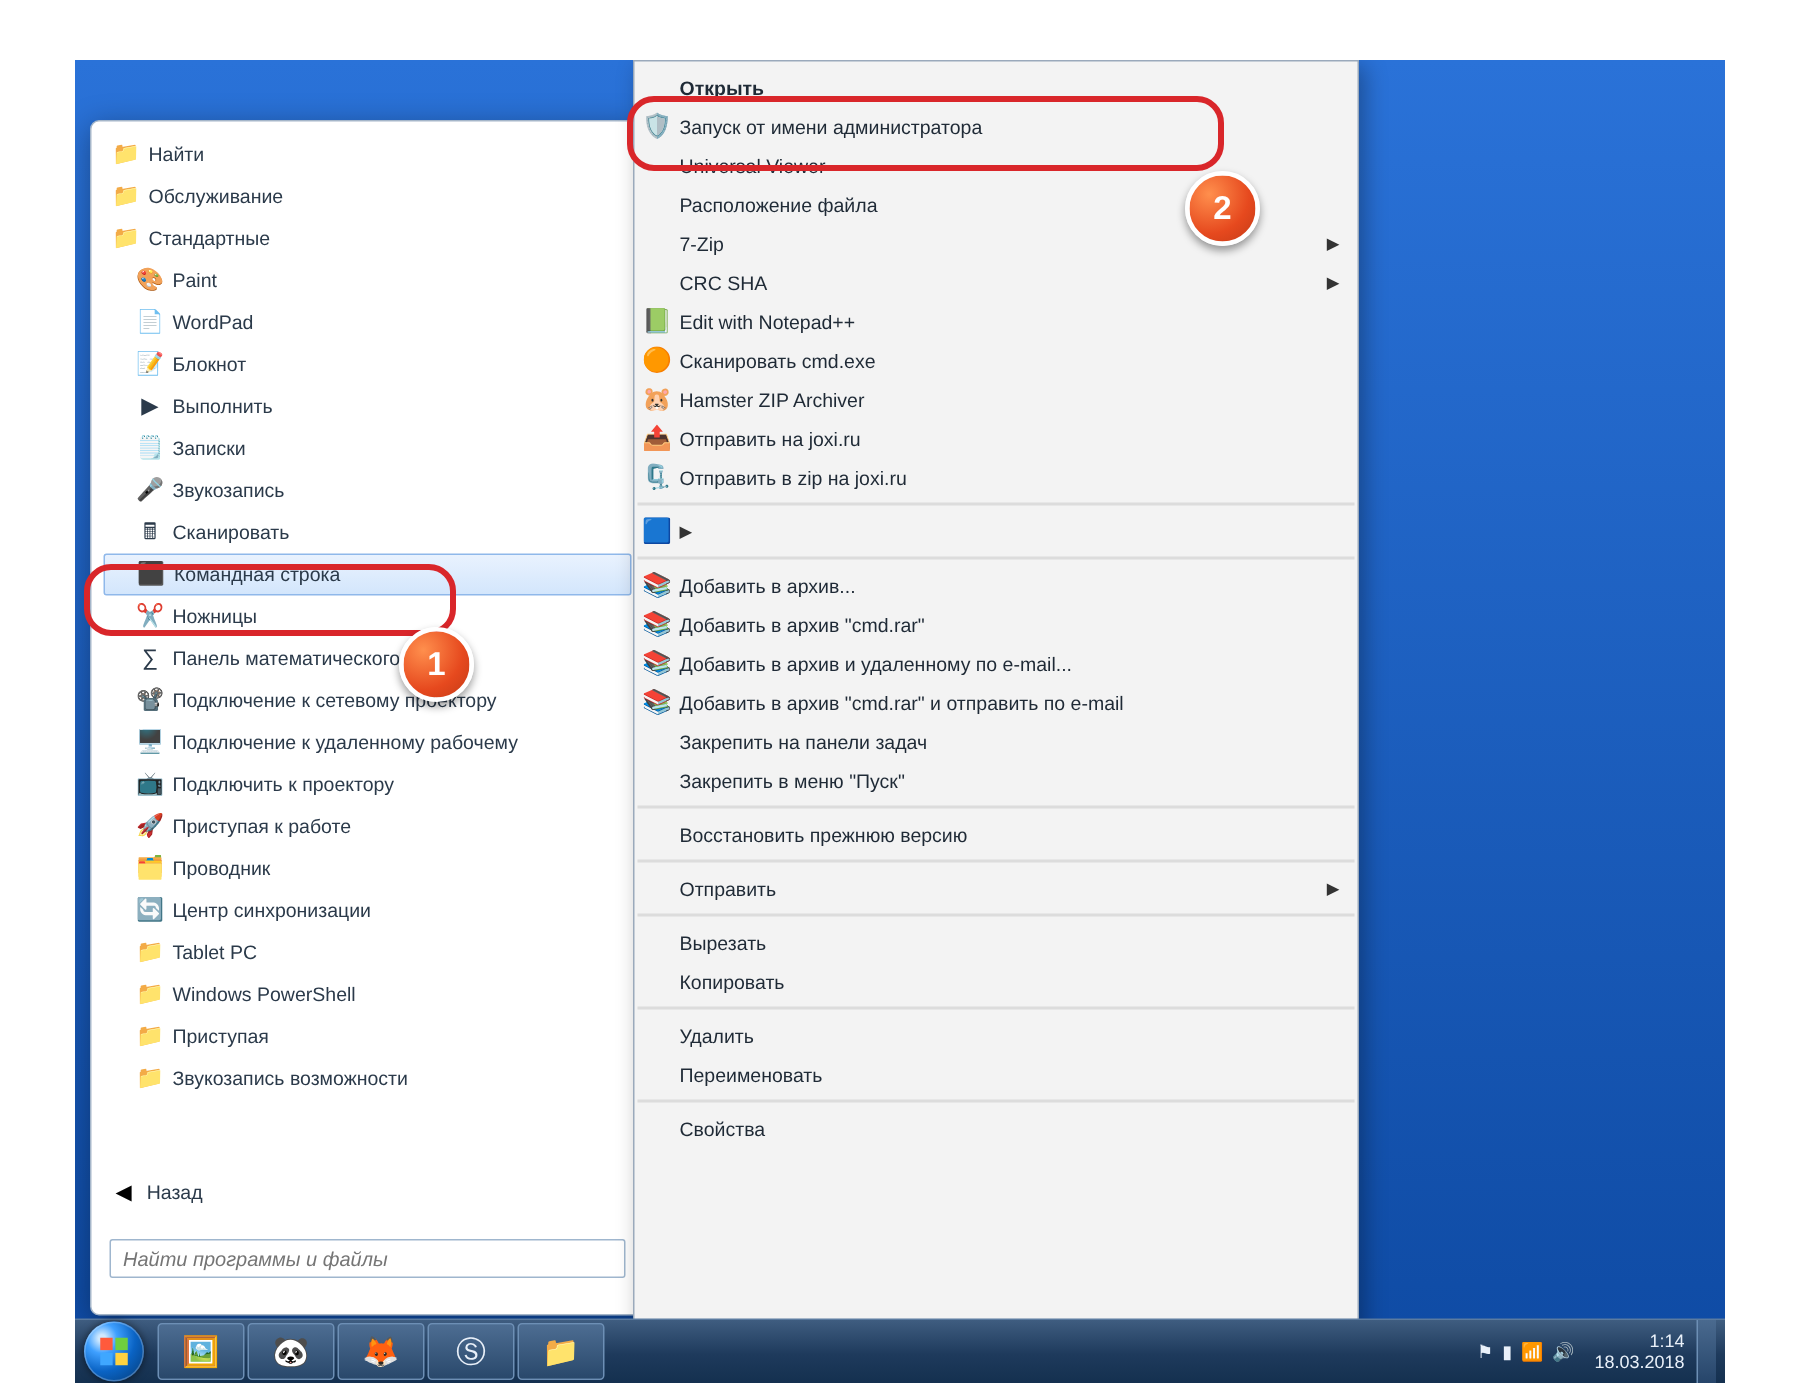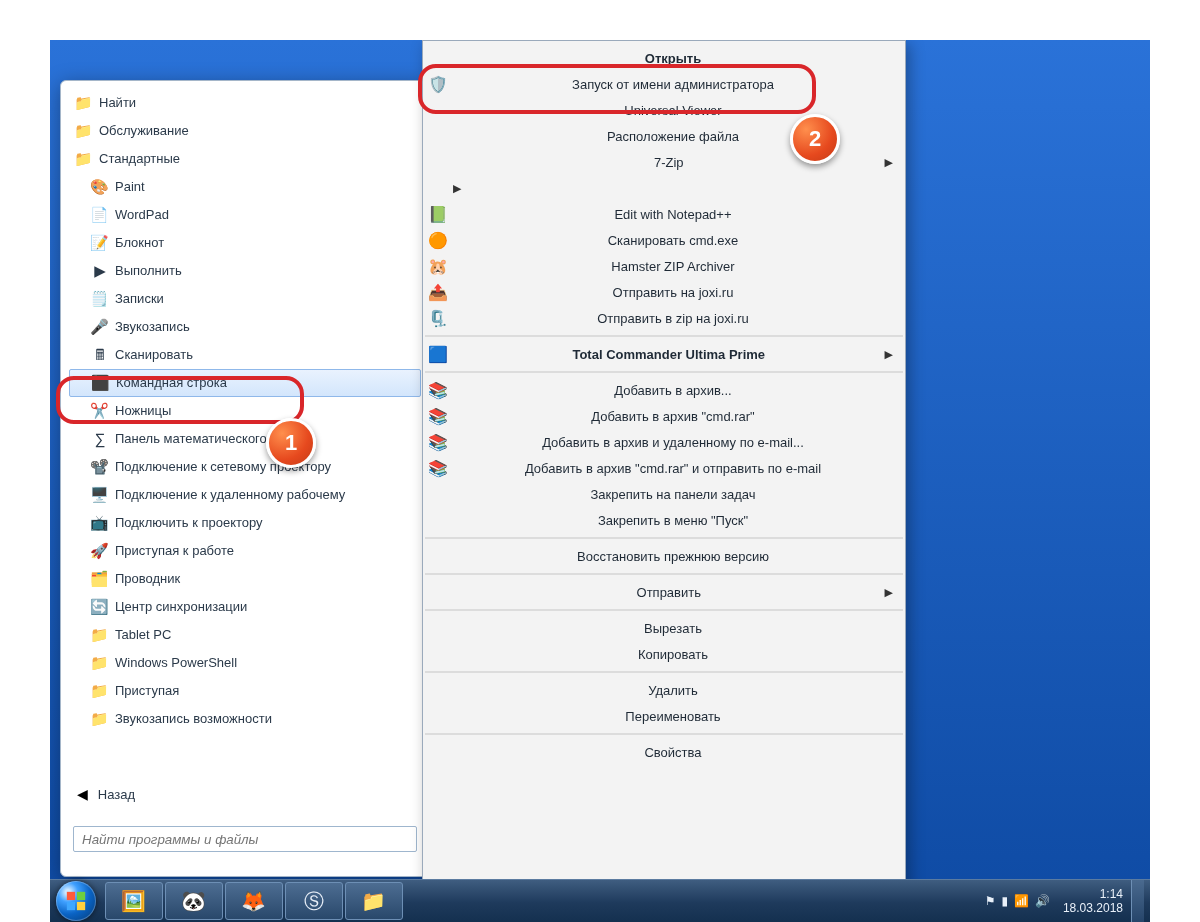--- a/index.html
+++ b/index.html
@@ -140,21 +140,20 @@
   }
   .ctx-inner {
     padding-top: 4px;
   }
   .ctx-item {
     display: flex;
     align-items: center;
     height: 26px;
     padding-right: 12px;
     color: #1f2a36;
-    text-align: center;
   }
   .ctx-item .ctx-icon {
     width: 30px;
     display: inline-flex;
     align-items: center;
     justify-content: center;
     font-size: 16px;
     color: #5f7aa0;
   }
   .ctx-item.no-icon .ctx-icon { color: transparent; }
@@ -358,20 +357,21 @@
             <span class="ctx-icon"></span>
             <span class="ctx-label">Расположение файла</span>
           </div>
           <div class="ctx-item no-icon">
             <span class="ctx-icon"></span>
             <span class="ctx-label">7-Zip</span>
             <span class="ctx-arrow">▶</span>
           </div>
           <div class="ctx-item no-icon">
             <span class="ctx-icon"></span>
+            <span class="ctx-label">CRC SHA</span>
             <span class="ctx-arrow">▶</span>
           </div>
           <div class="ctx-item">
             <span class="ctx-icon">📗</span>
             <span class="ctx-label">Edit with Notepad++</span>
           </div>
           <div class="ctx-item">
             <span class="ctx-icon">🟠</span>
             <span class="ctx-label">Сканировать cmd.exe</span>
           </div>
@@ -383,21 +383,20 @@
             <span class="ctx-icon">📤</span>
             <span class="ctx-label">Отправить на joxi.ru</span>
           </div>
           <div class="ctx-item">
             <span class="ctx-icon">🗜️</span>
             <span class="ctx-label">Отправить в zip на joxi.ru</span>
           </div>
           <div class="ctx-sep"></div>
           <div class="ctx-item bold">
             <span class="ctx-icon">🟦</span>
-            <span class="ctx-label">Total Commander Ultima Prime</span>
             <span class="ctx-arrow">▶</span>
           </div>
           <div class="ctx-sep"></div>
           <div class="ctx-item">
             <span class="ctx-icon">📚</span>
             <span class="ctx-label">Добавить в архив...</span>
           </div>
           <div class="ctx-item">
             <span class="ctx-icon">📚</span>
             <span class="ctx-label">Добавить в архив "cmd.rar"</span>

